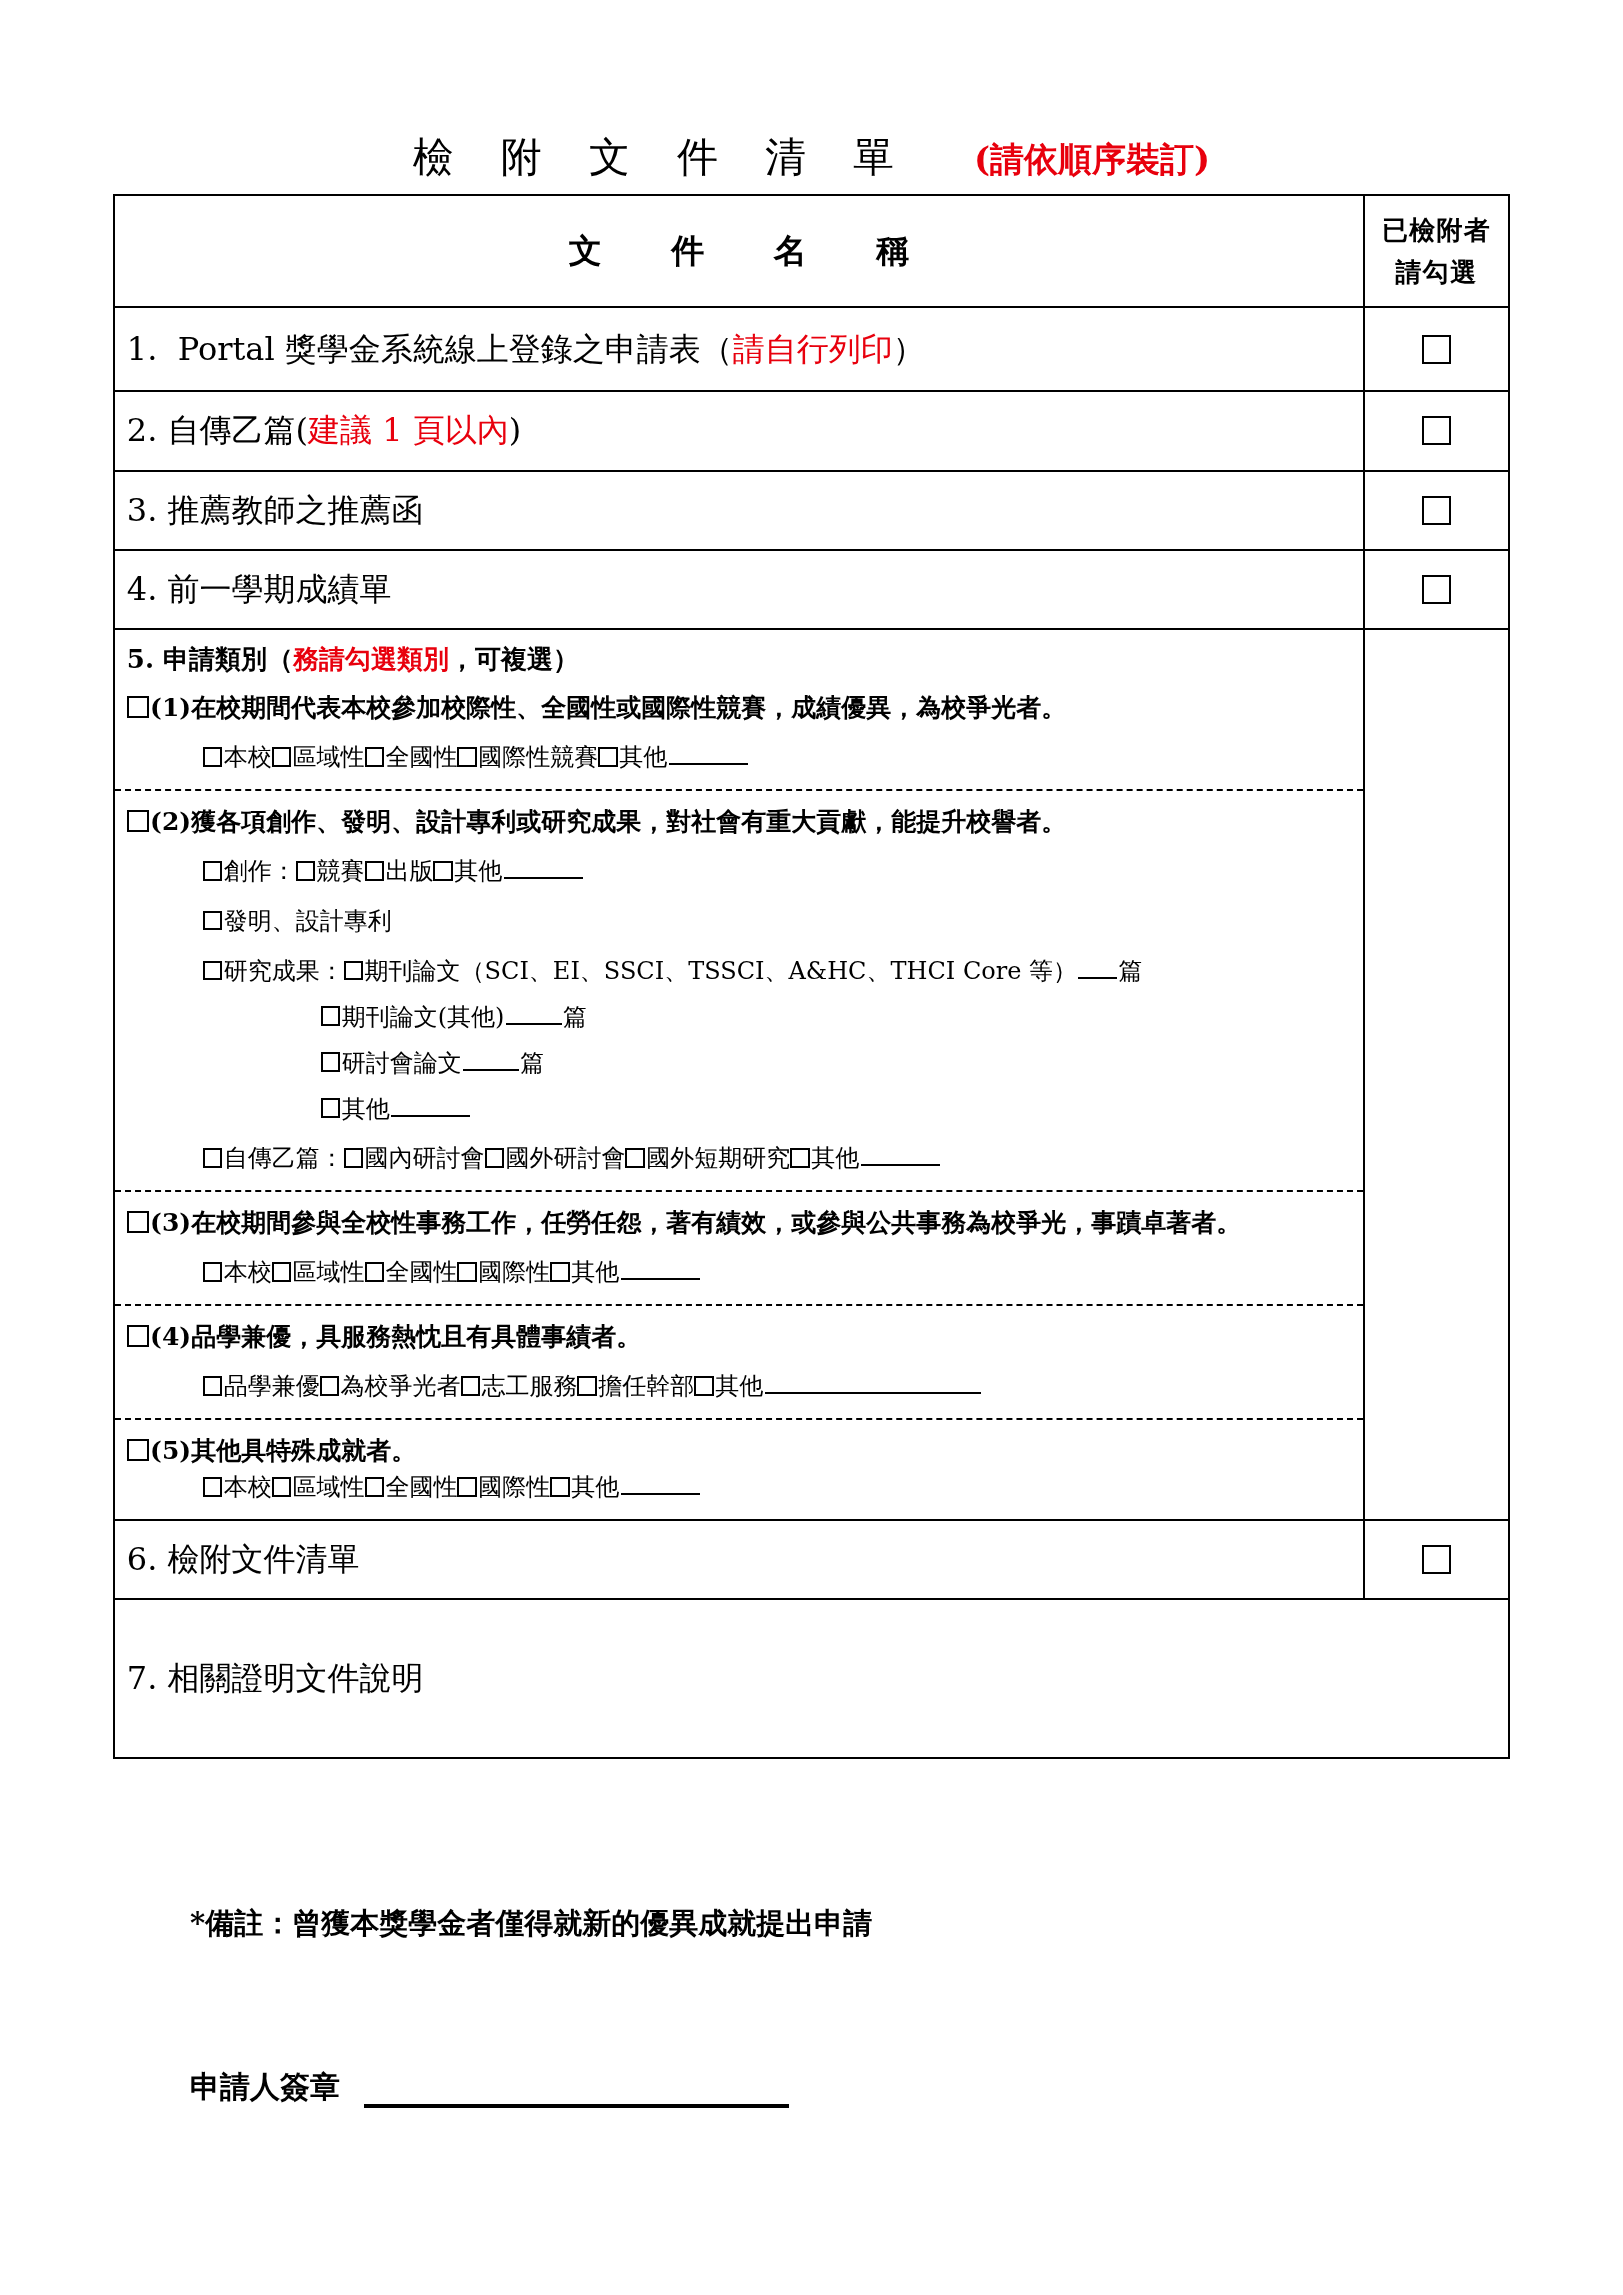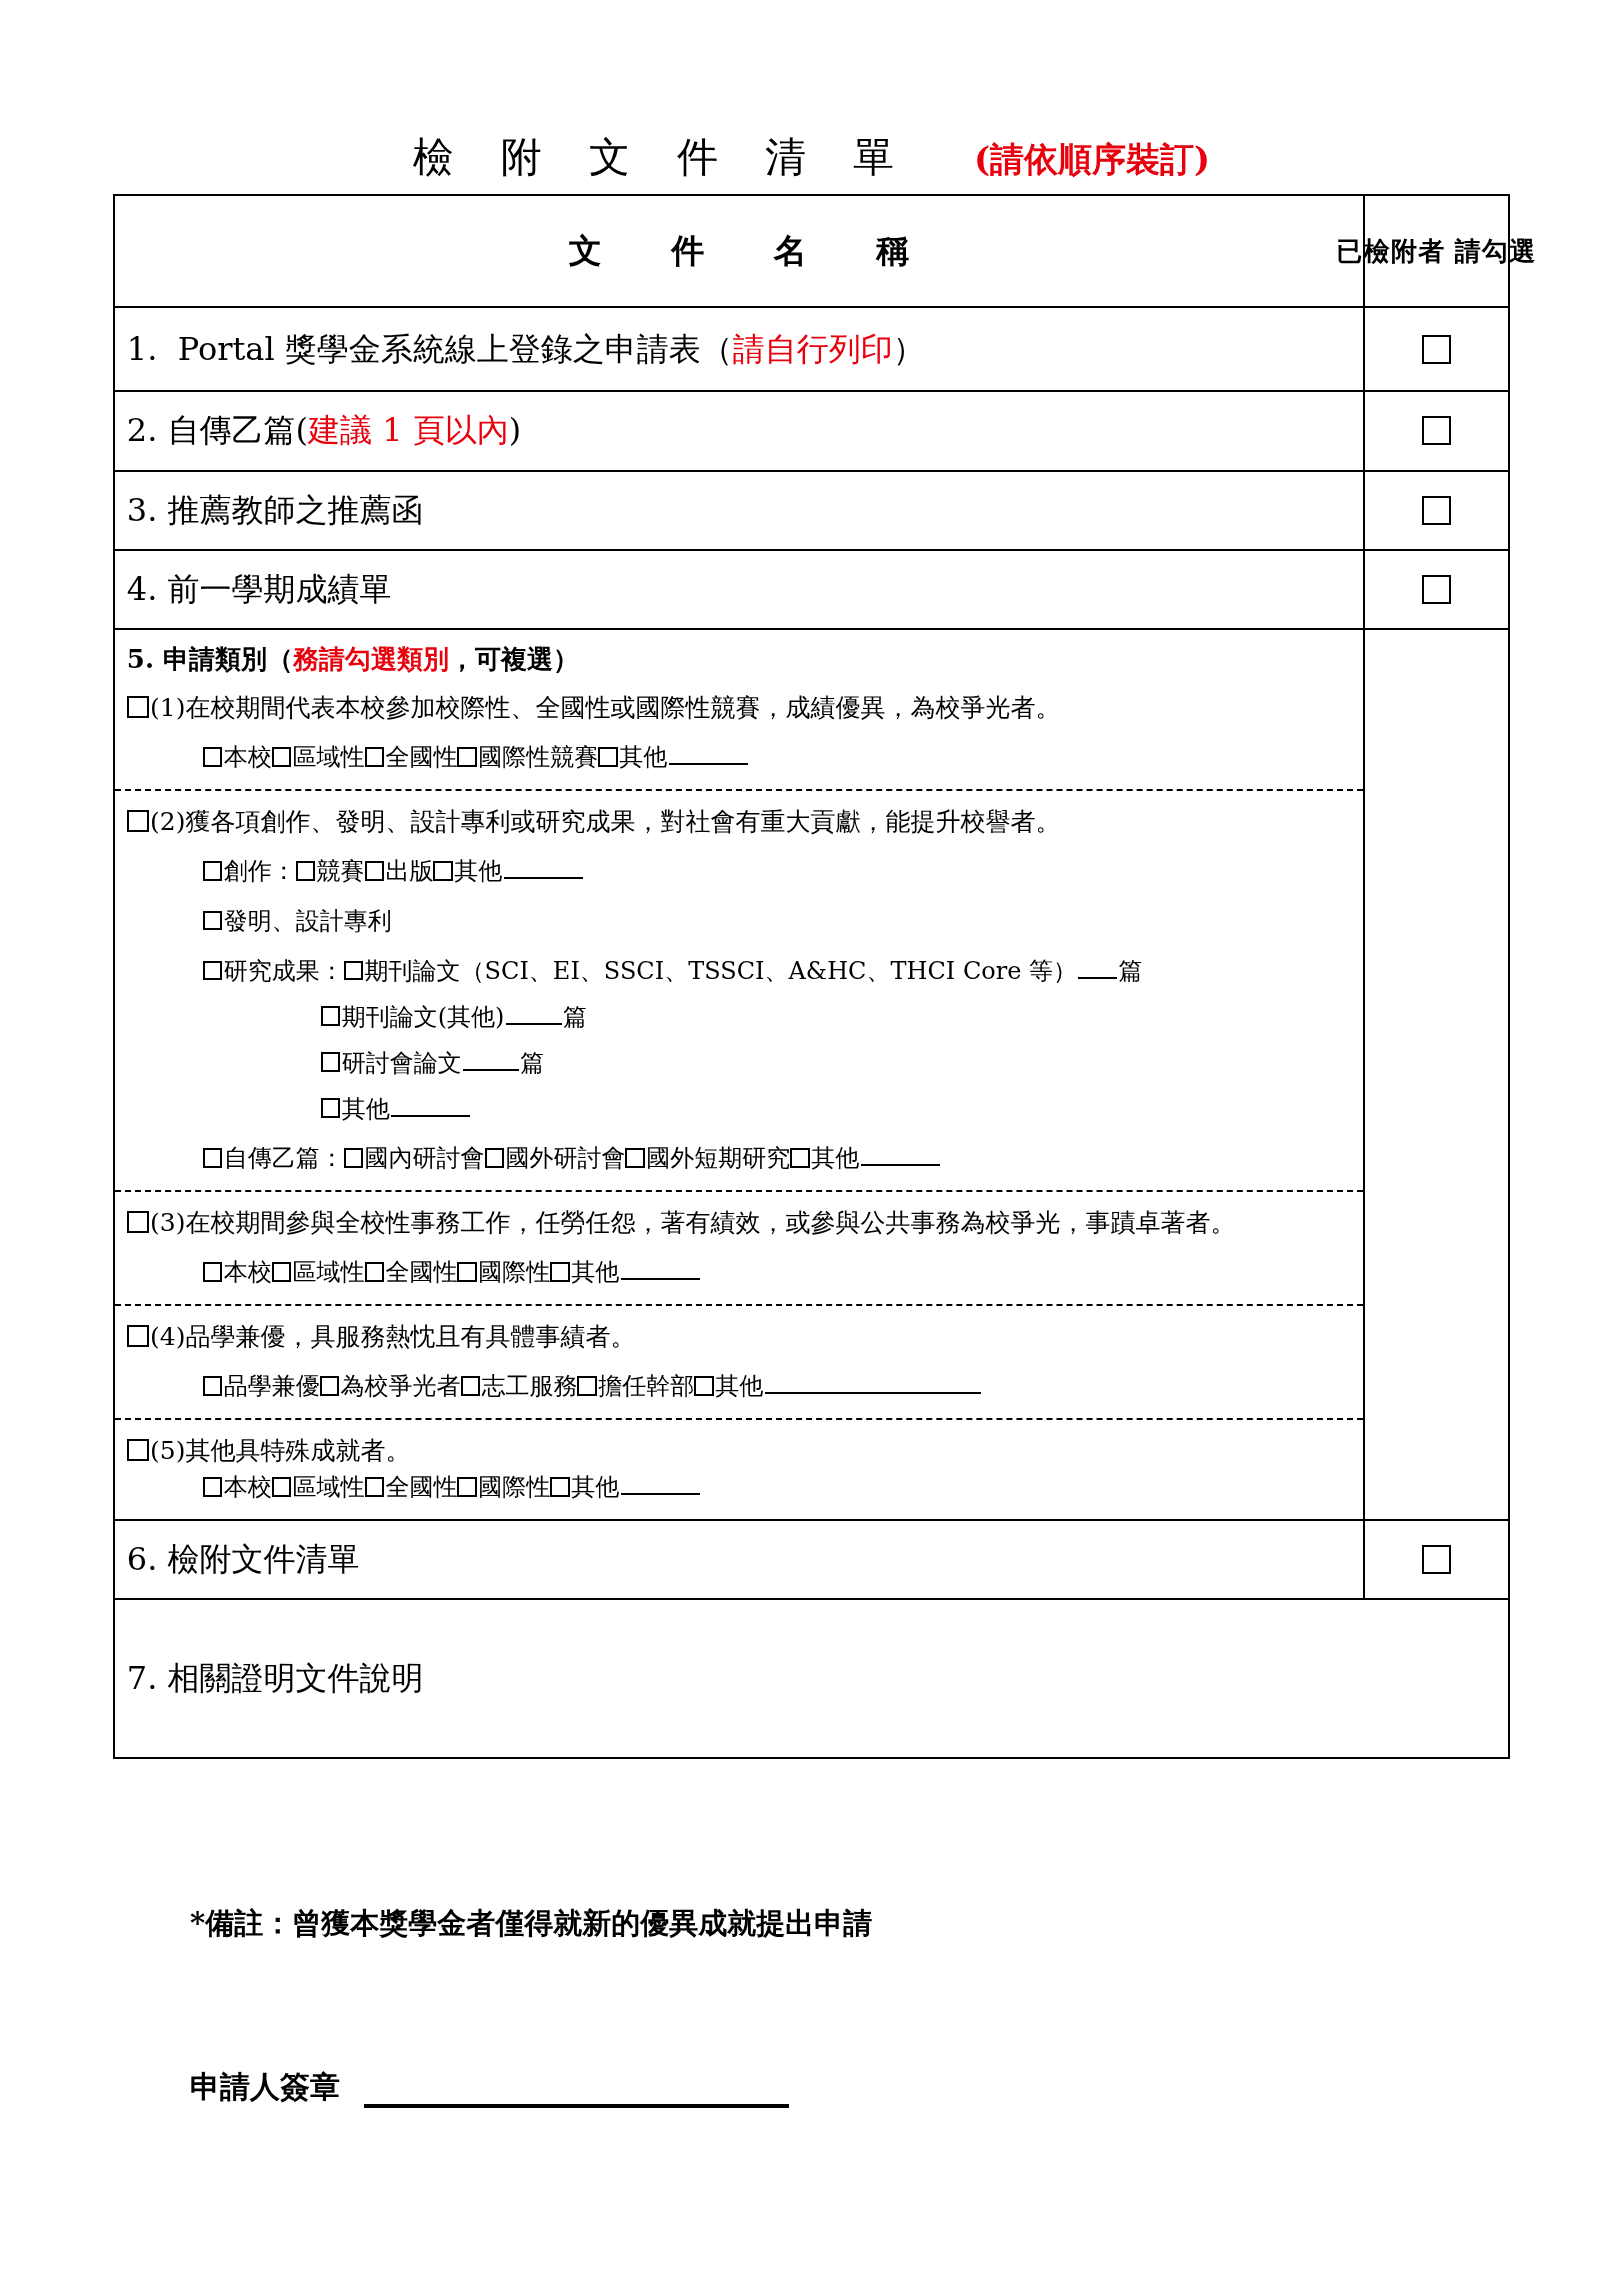--- a/index.html
+++ b/index.html
@@ -88,21 +88,21 @@
     height: 110px;
   }
   .hdr-title {
     font-size: 33px;
     font-weight: bold;
     letter-spacing: 29px;
     white-space: pre;
     padding-left: 29px;
   }
   .hdr .cell-check {
-    flex-direction: row;
+    flex-direction: column;
     justify-content: center;
     gap: 9.2px;
   }
   .hdr-sub {
     font-size: 26px;
     font-weight: bold;
     letter-spacing: 1.3px;
     white-space: pre;
     line-height: 1.25;
   }
@@ -137,21 +137,21 @@
     padding: 11.8px 11.8px 9.2px 11.8px;
     white-space: pre-wrap;
   }
   .sub-sec {
     border-top: 2px dashed #000;
     padding: 14.4px 11.8px 14.4px 11.8px;
   }
   .sub-sec.first { border-top: none; padding-top: 5.2px; }
   .sub-title {
     font-size: 25px;
-    font-weight: normal;
+    font-weight: bold;
     line-height: 1.34;
     white-space: pre-wrap;
   }
   .sub-title.hang {
     padding-left: 44px;
     text-indent: -44px;
   }
   .opt-line {
     font-size: 24px;
     line-height: 1.42;

